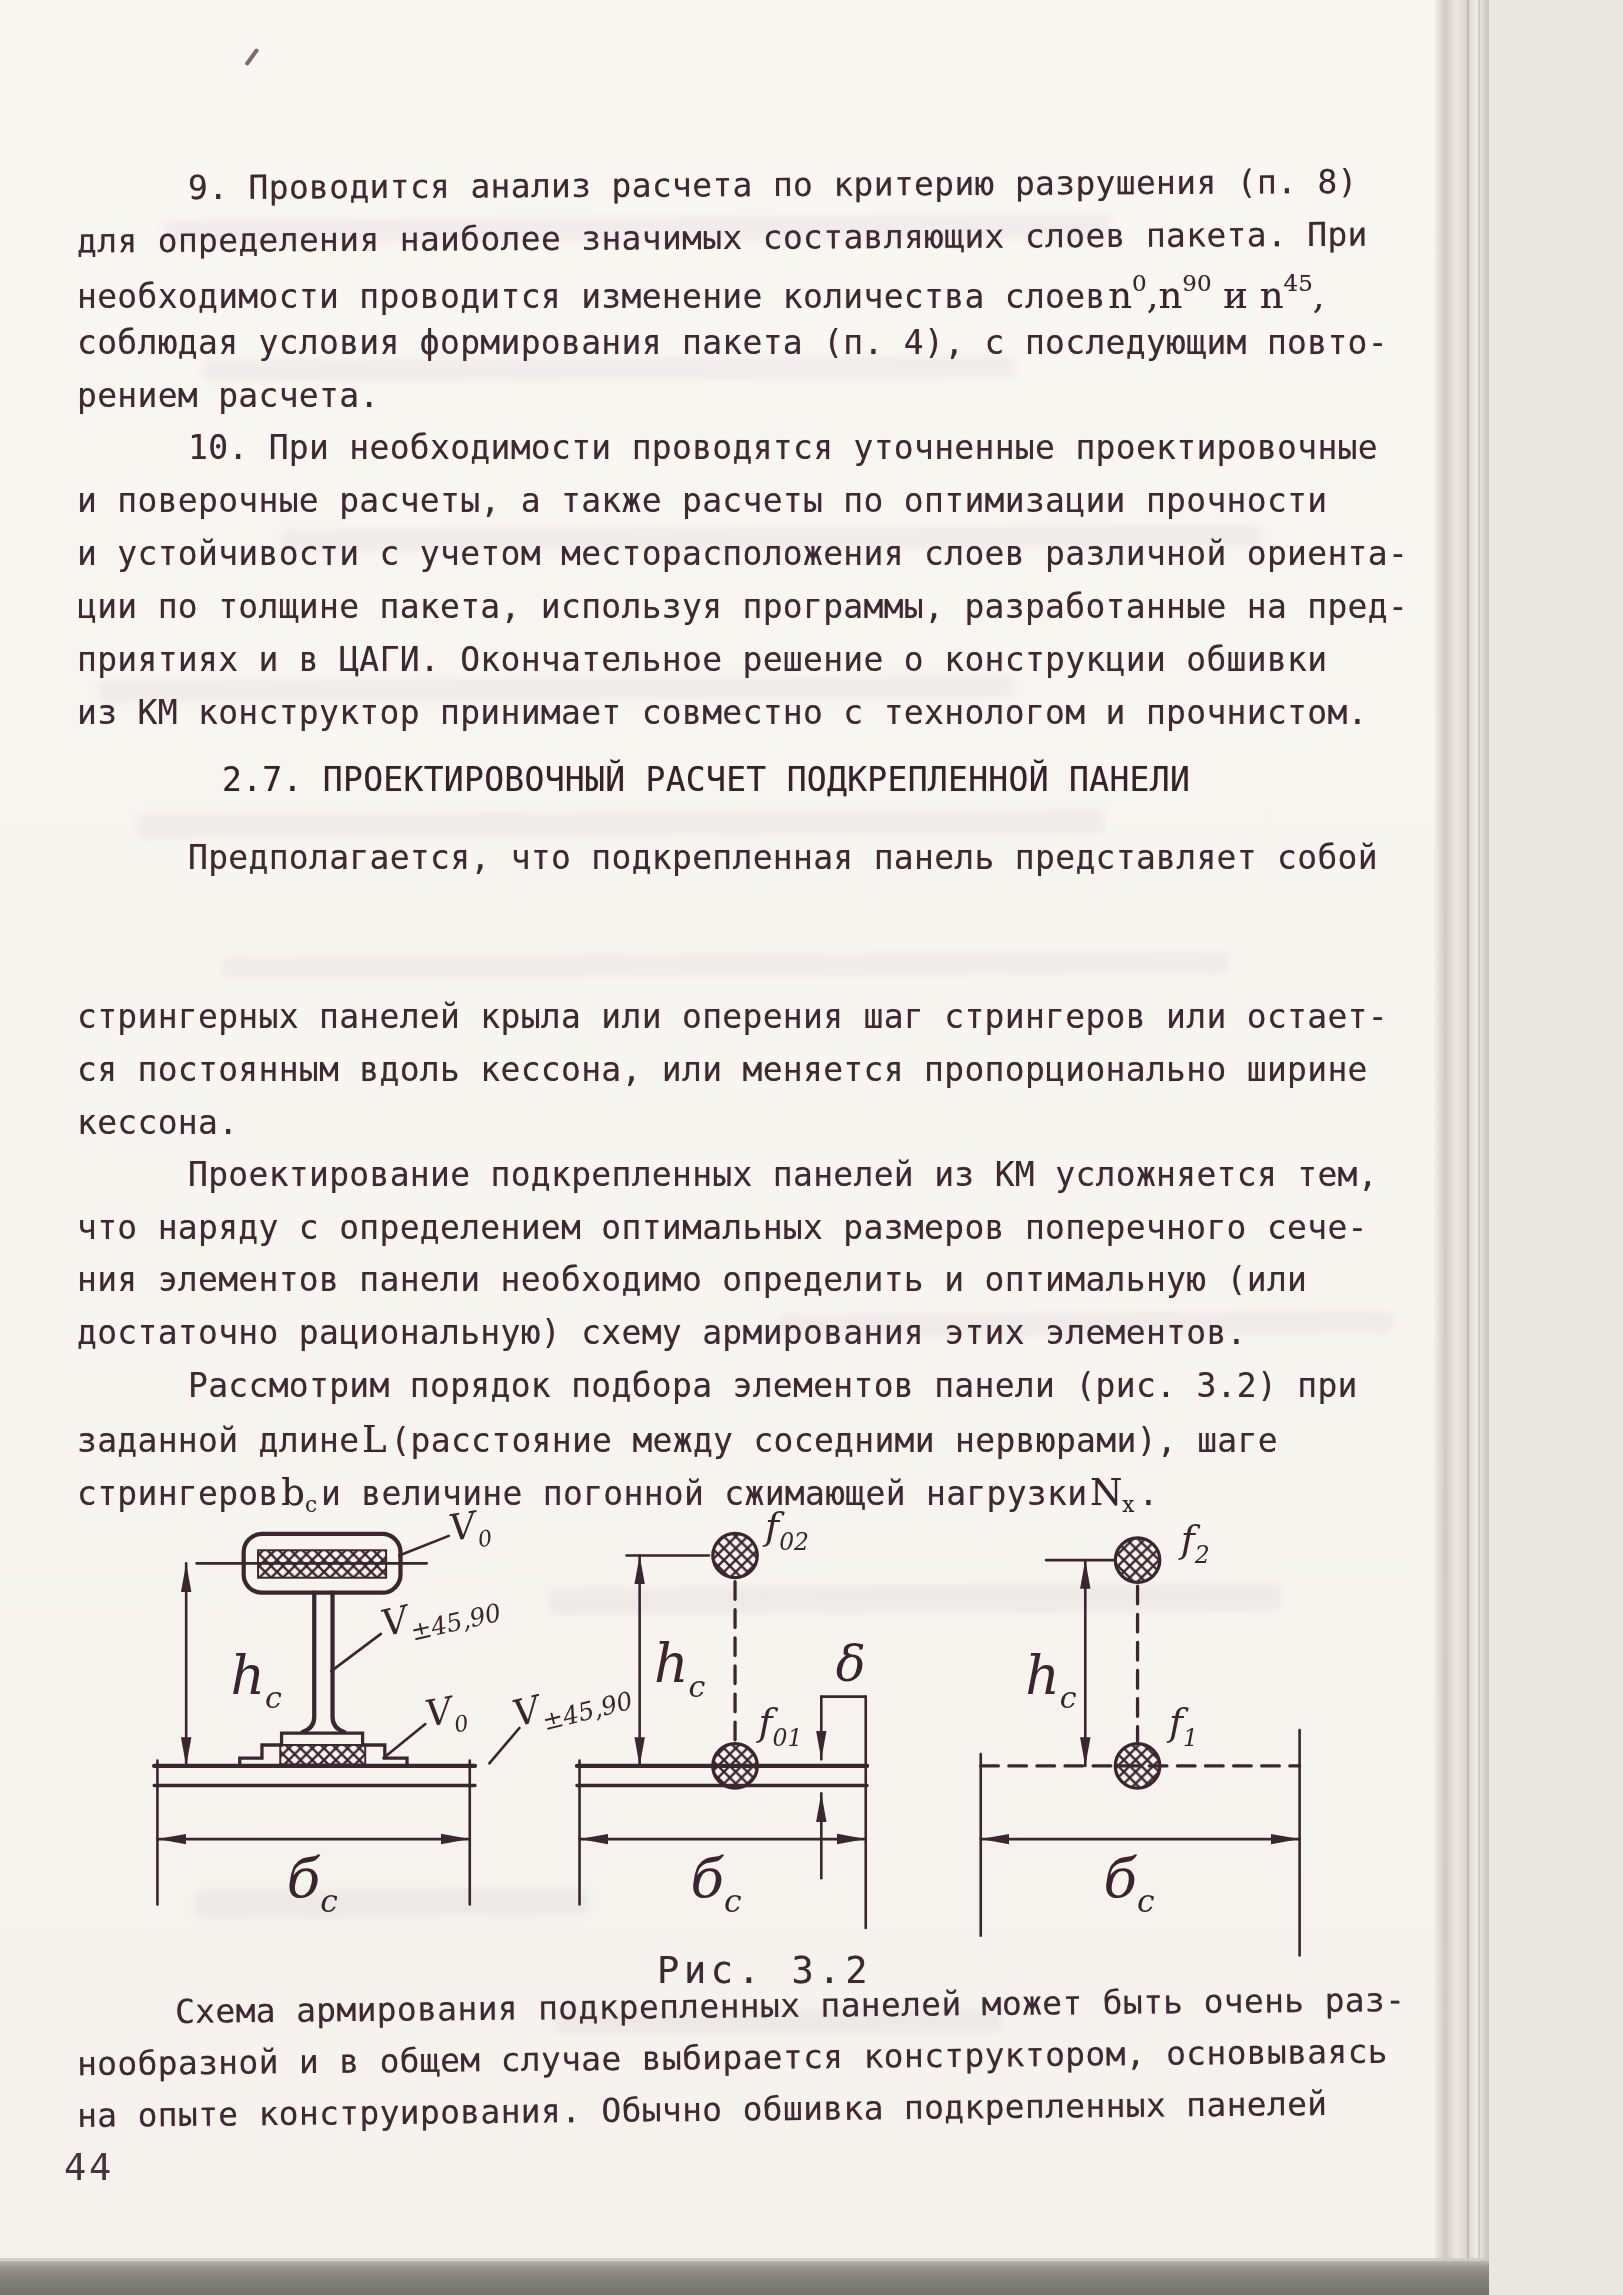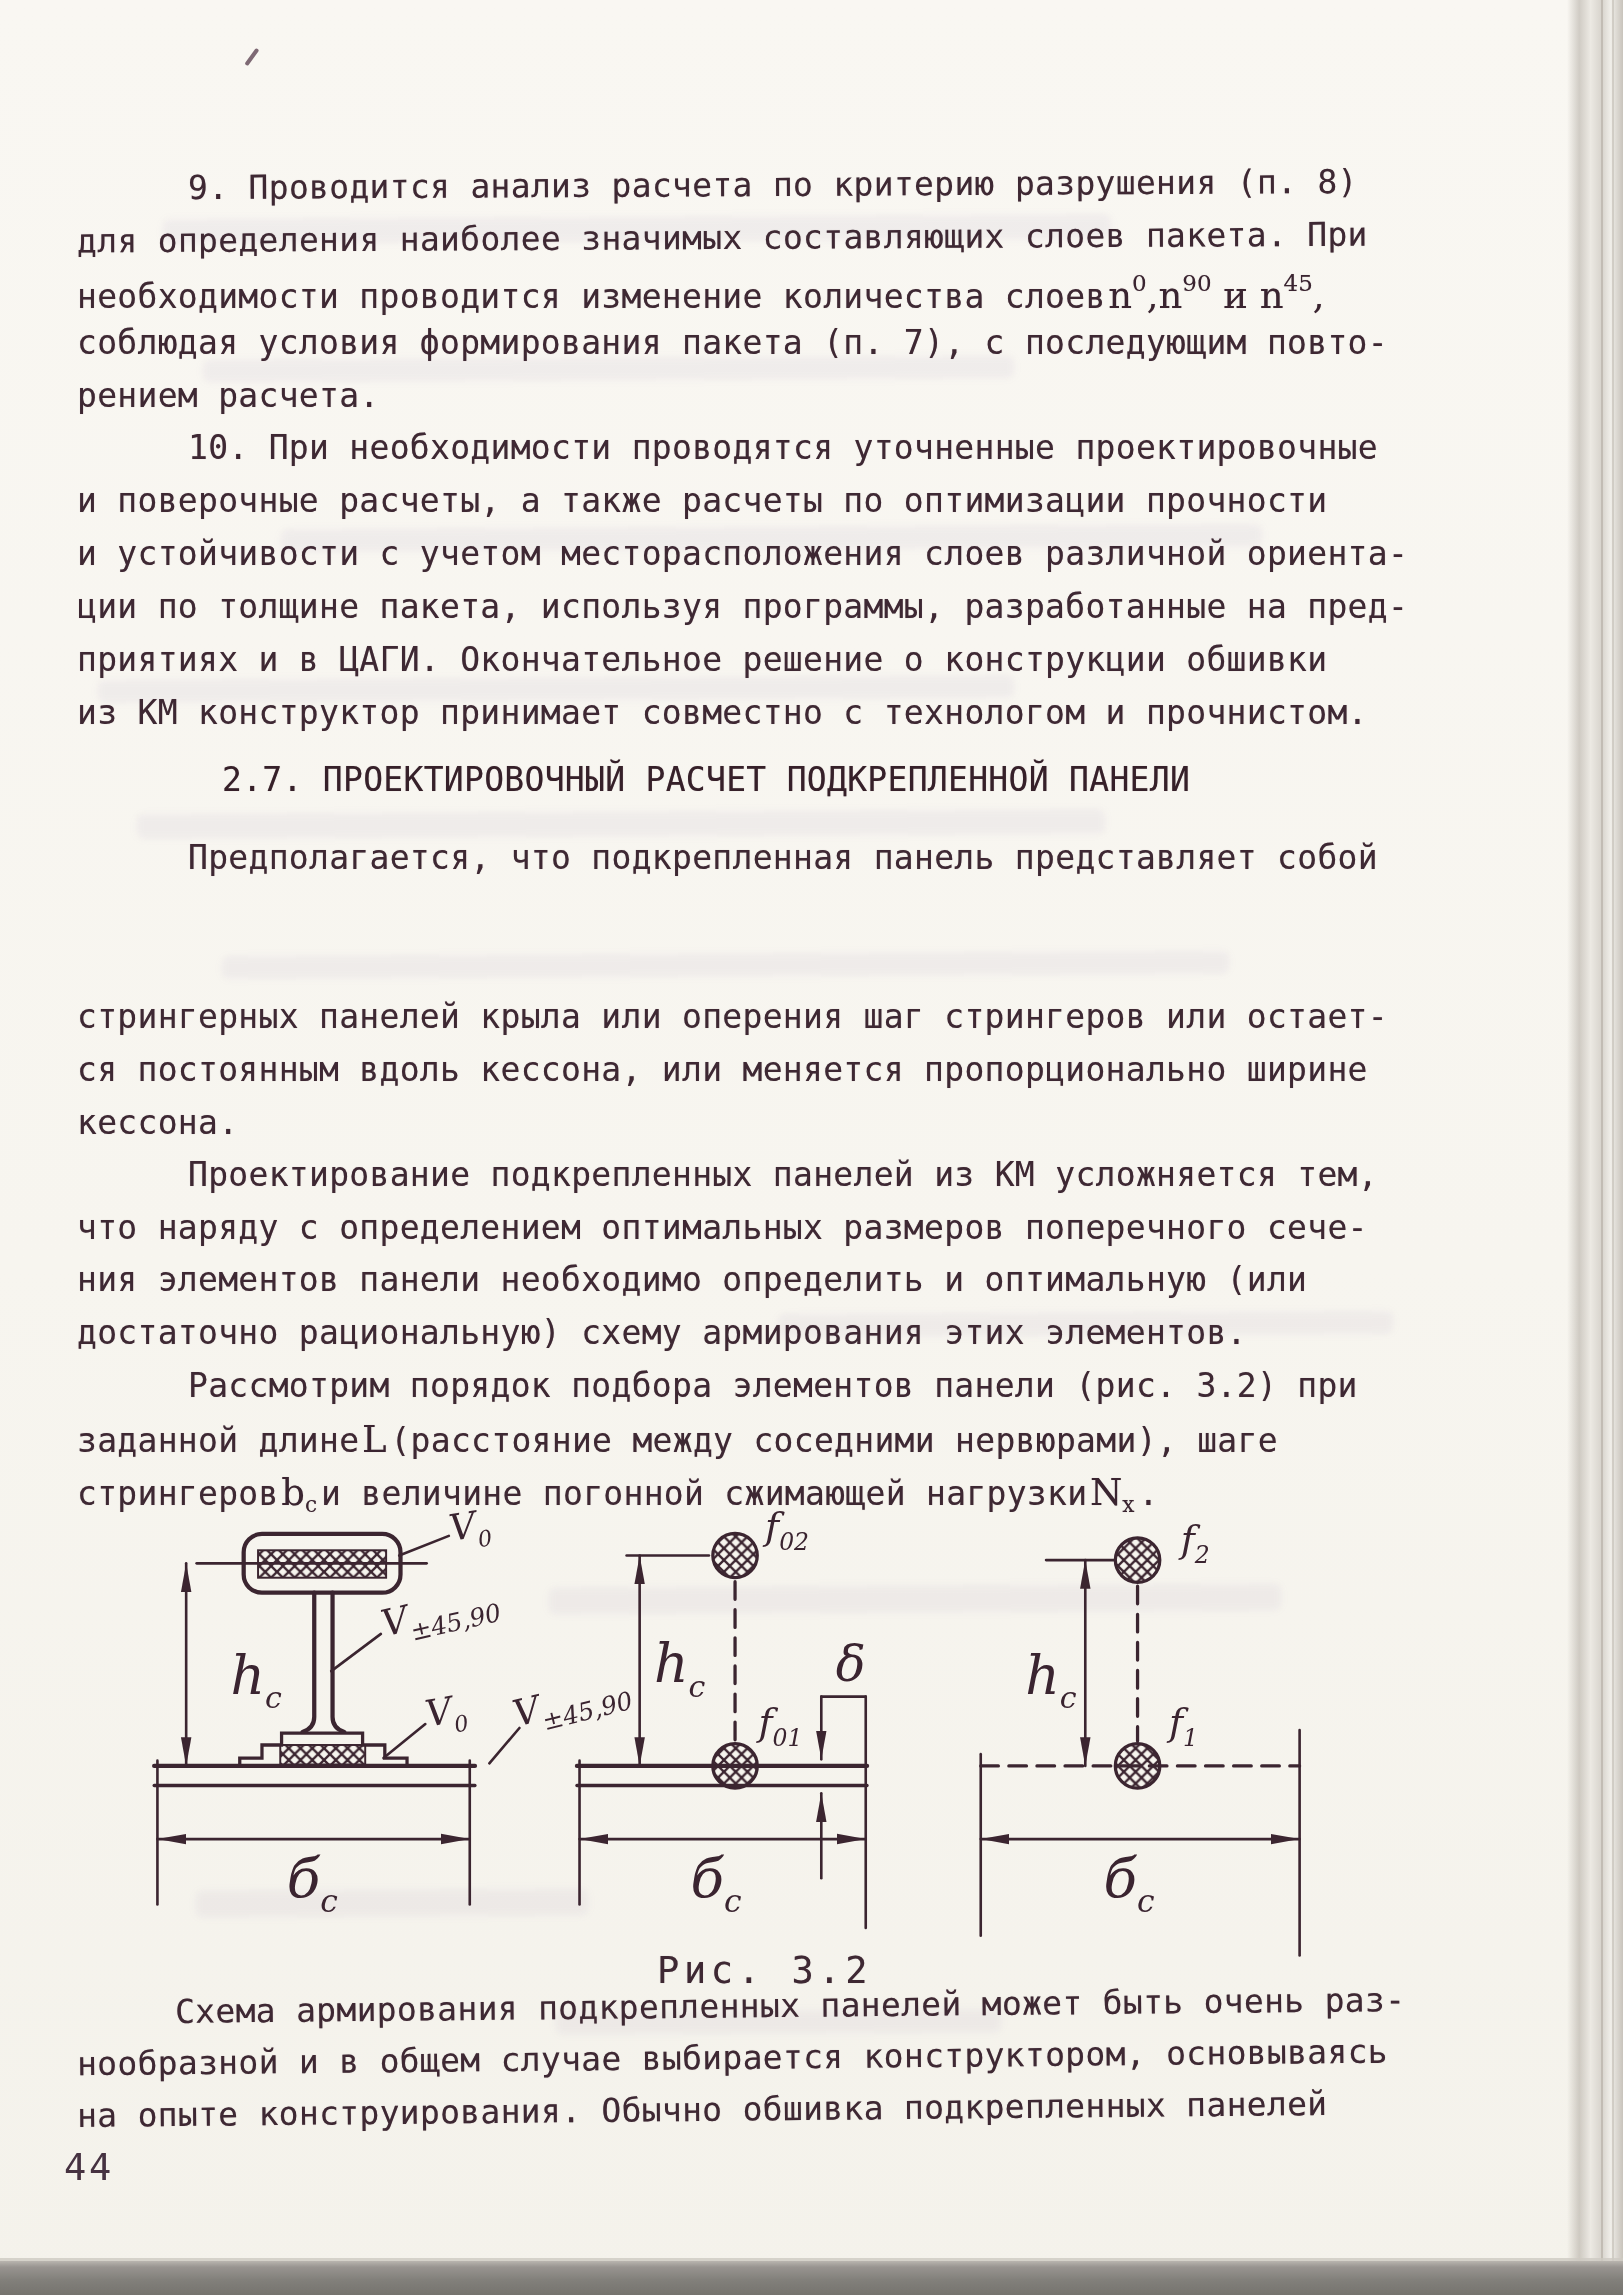--- a/index.html
+++ b/index.html
@@ -1,18 +1,18 @@
 <!DOCTYPE html>
 <html style="font-size:10.5px"><head>
 <meta charset="utf-8">
 <style>
   html,body{margin:0;padding:0;background:#e9e7e2;}
   #page{
     position:relative;
-    width:1623px;height:2295px;
+    width:1489px;height:2295px;
     background:linear-gradient(180deg,#f9f7f2 0%,#f7f5ef 55%,#f4f2eb 100%);
     overflow:hidden;
     font-family:"DejaVu Sans Mono","Liberation Mono",monospace;
     color:#3c2531;
   }
   
   .tl{
     position:absolute;
     white-space:pre;
     font-size:33px;
@@ -112,21 +112,21 @@
   <div class="ghost" style="left:778px;top:1313px;width:615px;height:22px"></div>
   <div class="ghost" style="left:549px;top:1586px;width:732px;height:26px"></div>
   <div class="ghost" style="left:196px;top:1890px;width:392px;height:26px"></div>
   <div class="ghost" style="left:556px;top:2011px;width:445px;height:22px"></div>
 
   <div class="topmark"></div>
 
   <div class="tl ind sk1" style="left:188px;top:165px">9. Проводится анализ расчета по критерию разрушения (п. 8)</div>
   <div class="tl sk1" style="left:77px;top:218px">для определения наиболее значимых составляющих слоев пакета. При</div>
   <div class="tl" style="left:77px;top:270px"><span>необходимости проводится изменение количества слоев</span><span class="hand"><span>n</span><sup>0</sup><span>,</span><span>n</span><sup>90</sup><span> и </span><span>n</span><sup>45</sup><span>,</span></span></div>
-  <div class="tl" style="left:77px;top:323px">соблюдая условия формирования пакета (п. 7), с последующим повто-</div>
+  <div class="tl" style="left:77px;top:323px">соблюдая условия формирования пакета (п. 4), с последующим повто-</div>
   <div class="tl" style="left:77px;top:376px">рением расчета.</div>
 
   <div class="tl ind" style="left:188px;top:428px">10. При необходимости проводятся уточненные проектировочные</div>
   <div class="tl" style="left:77px;top:481px">и поверочные расчеты, а также расчеты по оптимизации прочности</div>
   <div class="tl" style="left:77px;top:534px">и устойчивости с учетом месторасположения слоев различной ориента-</div>
   <div class="tl" style="left:77px;top:587px">ции по толщине пакета, используя программы, разработанные на пред-</div>
   <div class="tl" style="left:77px;top:640px">приятиях и в ЦАГИ. Окончательное решение о конструкции обшивки</div>
   <div class="tl" style="left:77px;top:693px">из КМ конструктор принимает совместно с технологом и прочнистом.</div>
 
   <div class="tl heading" style="left:222px;top:760px">2.7. ПРОЕКТИРОВОЧНЫЙ РАСЧЕТ ПОДКРЕПЛЕННОЙ ПАНЕЛИ</div>

